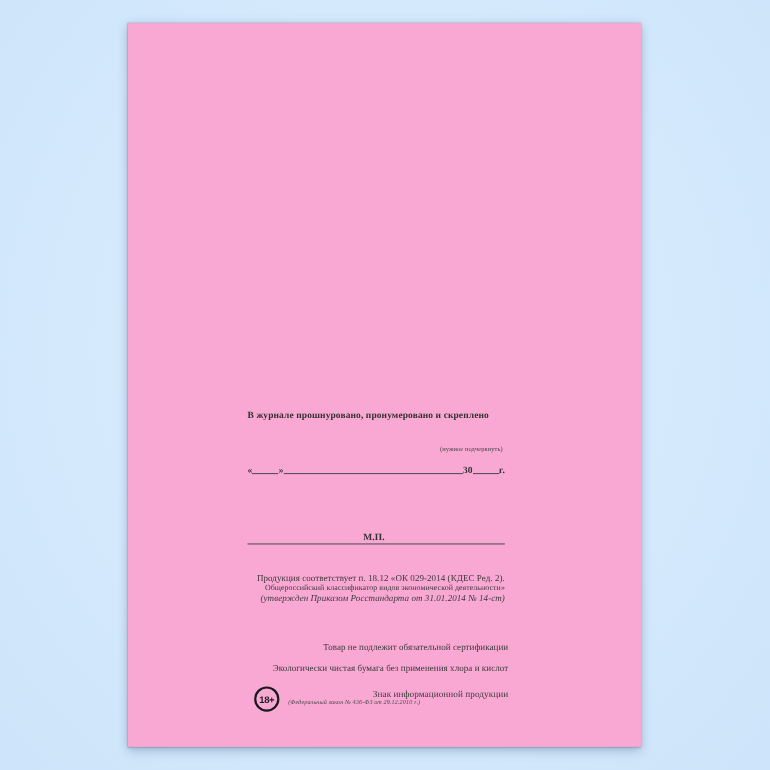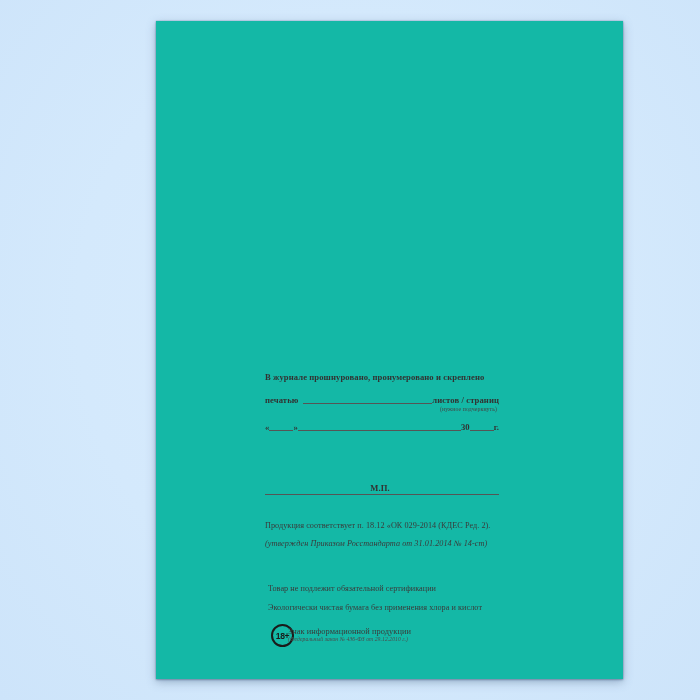--- a/index.html
+++ b/index.html
@@ -7,27 +7,26 @@
   body {
     font-family: "Liberation Serif", "DejaVu Serif", serif;
     background: radial-gradient(ellipse at 50% 45%, #d9ecfd 0%, #d4e9fc 55%, #cde4fa 100%);
     position: relative;
     overflow: hidden;
   }
   .sheet {
     position: absolute;
     left: 116px; top: 21px;
     width: 467px; height: 658px;
-    background: #14b8a6;
+    background: #f9a8d4;
     box-shadow: 0 1px 2px rgba(70,95,130,0.55), 0 3px 9px rgba(85,110,145,0.45), 0 0 1px rgba(60,80,110,0.5);
-    margin-left: 40px;
   }
   .abs { position: absolute; left: 109px; width: 234px; color: #323232; }
   .bold-line { font-size: 8.6px; font-weight: bold; letter-spacing: 0.1px; line-height: 10px; white-space: nowrap; }
-  .reg-line  { font-size: 8.2px; font-weight: normal; letter-spacing: 0.05px; line-height: 9px; white-space: nowrap; color: #3a3a3a; }
+  .reg-line  { font-size: 8.2px; font-weight: normal; letter-spacing: 0.05px; line-height: 9px; white-space: nowrap; color: #3a3a3a; text-align: right; }
   .row { display: flex; align-items: flex-end; }
   .blank {
     border-bottom: 1px solid #555555;
     height: 8px;
     margin-bottom: 1px;
   }
   .blank.grow { flex: 1 1 auto; min-width: 10px; }
   .small-note { font-size: 5.8px; letter-spacing: 0.1px; color: #444; text-align: right; padding-right: 2px; }
   .right { text-align: center; }
   .italic { font-style: italic; }
@@ -36,36 +35,31 @@
     position: absolute;
     left: 115px; top: 603px;
     width: 23px; height: 23px;
     border: 2.4px solid #1a1a1a;
     border-radius: 50%;
     display: flex; align-items: center; justify-content: center;
     font-weight: bold; font-size: 8.6px; letter-spacing: -0.3px;
     color: #1a1a1a;
     font-family: "Liberation Sans", "DejaVu Sans", sans-serif;
   }
-  .age-text-block { left: 132px; width: 200px; }
+  .age-text-block { left: 146px; width: 200px; }
   .sig-label { white-space: nowrap; margin-right: 4px; }
   .gap-sm { width: 24px; flex: 0 0 auto; }
 </style>
 </head>
 <body>
 
 <div class="sheet">
 
   <div class="abs bold-line" style="top:351px;">В журнале прошнуровано, пронумеровано и скреплено</div>
 
-  <div class="abs bold-line row" style="top:374px;">
-    <span class="sig-label">печатью</span>
-    <span class="blank grow"></span>
-    <span>листов / страниц</span>
-  </div>
 
   <div class="abs small-note" style="top:385px;">(нужное подчеркнуть)</div>
 
   <div class="abs bold-line row" style="top:401px;">
     <span>«</span>
     <span class="blank gap-sm"></span>
     <span>»</span>
     <span class="blank grow"></span>
     <span>30</span>
     <span class="blank gap-sm"></span>
@@ -73,20 +67,21 @@
   </div>
 
 
   <div class="abs" style="top:466px;">
     <div class="blank" style="height:8px; width:234px;"></div>
   </div>
 
   <div class="abs bold-line right" style="top:462px; width:230px;">М.П.</div>
 
   <div class="abs reg-line" style="top:500px;">Продукция соответствует п. 18.12 «ОК 029-2014 (КДЕС Ред. 2).</div>
+  <div class="abs reg-line" style="top:509px; font-size:7.2px;">Общероссийский классификатор видов экономической деятельности»</div>
   <div class="abs reg-line italic" style="top:518px;">(утвержден Приказом Росстандарта от 31.01.2014 № 14-ст)</div>
 
 
   <div class="abs reg-line" style="top:582px; left:112px;">Экологически чистая бумага без применения хлора и кислот</div>
 
   <div class="abs reg-line" style="top:563px; left:112px;">Товар не подлежит обязательной сертификации</div>
 
   <div class="age-badge">18+</div>
 
   <div class="abs age-text-block" style="top:606px;">

